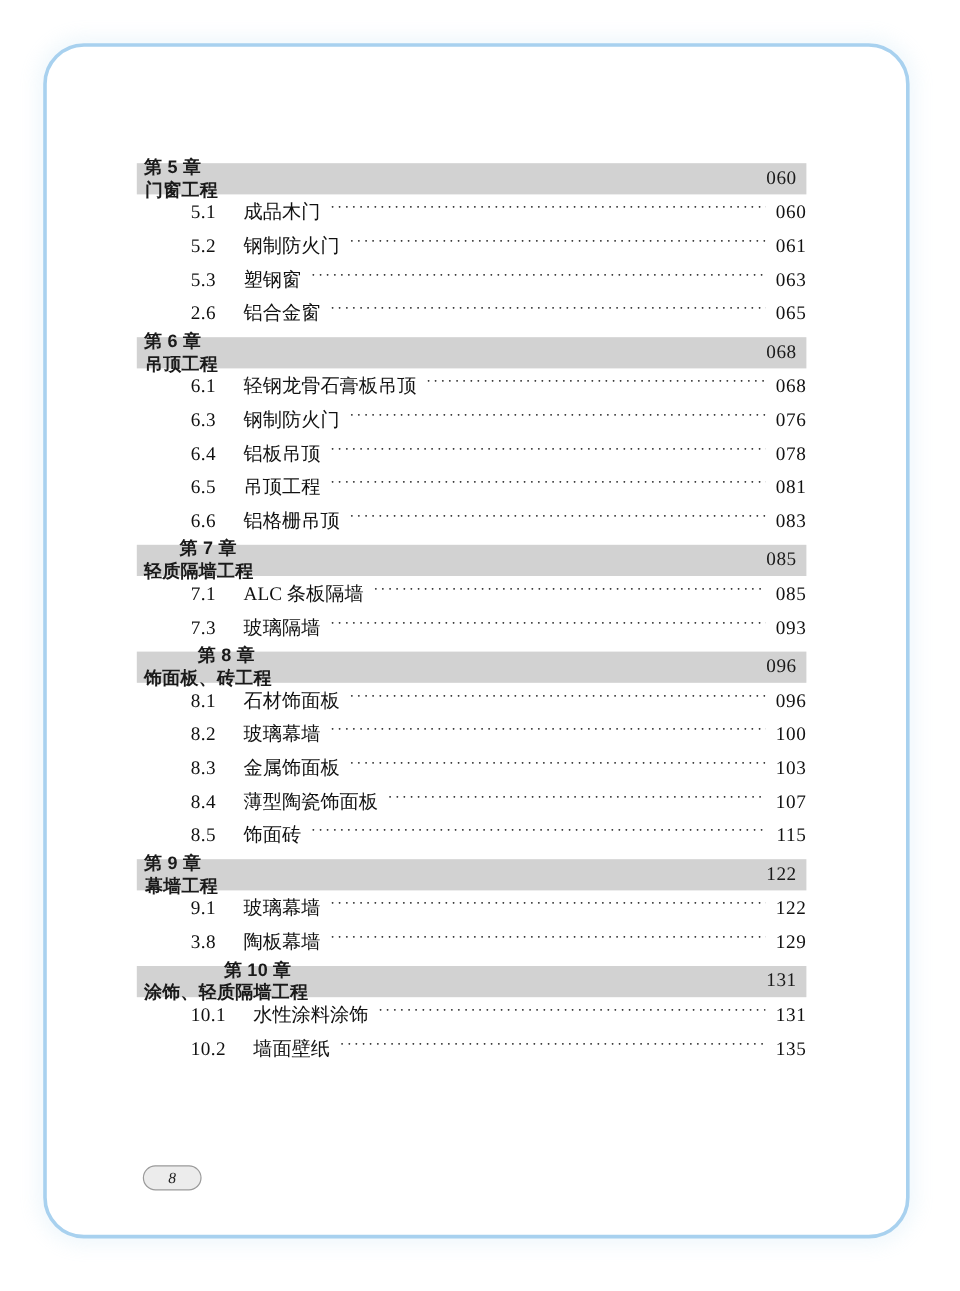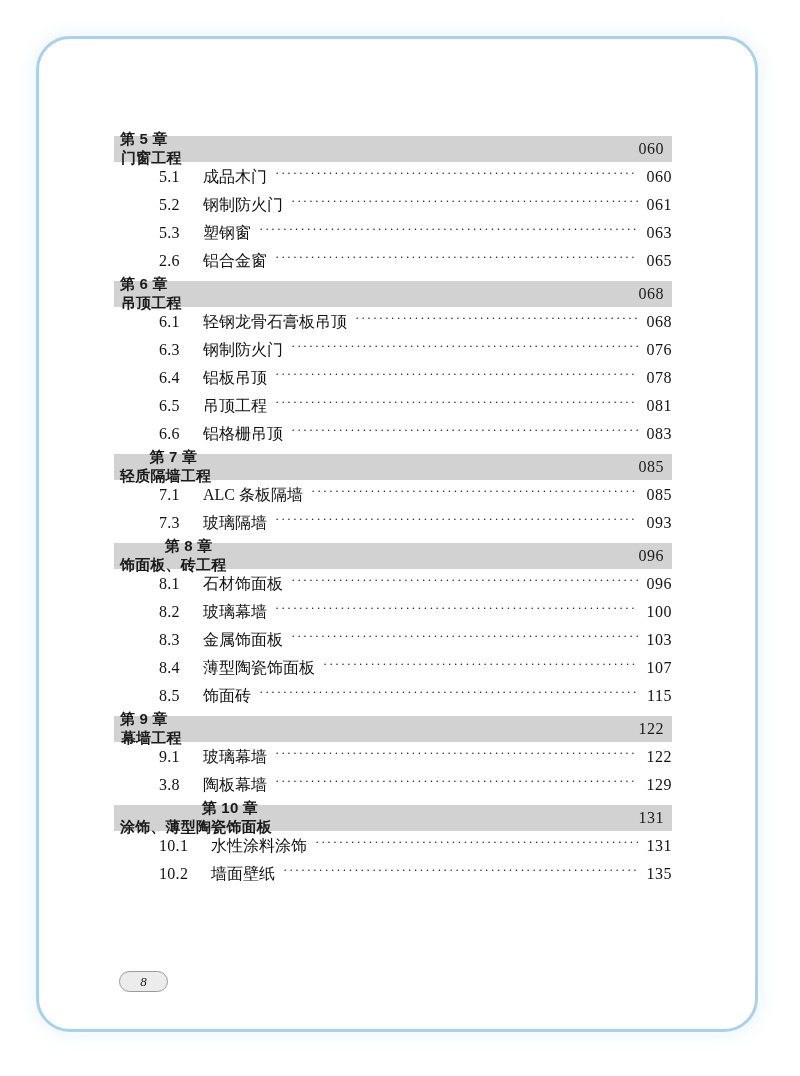--- a/index.html
+++ b/index.html
@@ -309,21 +309,21 @@
           <span class="entry-title">陶板幕墙</span>
           <span class="leader"></span>
           <span class="entry-page">129</span>
         </div>
       </div>
     </div>
     <div class="chapter-block">
       <div class="chapter">
         <div class="chapter-left">
           <span class="chapter-num">第 10 章</span>
-          <span class="chapter-title">涂饰、薄型陶瓷饰面板</span>
+          <span class="chapter-title">涂饰、轻质隔墙工程</span>
         </div>
         <span class="chapter-page">131</span>
       </div>
       <div class="sections">
         <div class="entry">
           <span class="entry-num wide">10.1</span>
           <span class="entry-title">水性涂料涂饰</span>
           <span class="leader"></span>
           <span class="entry-page">131</span>
         </div>

